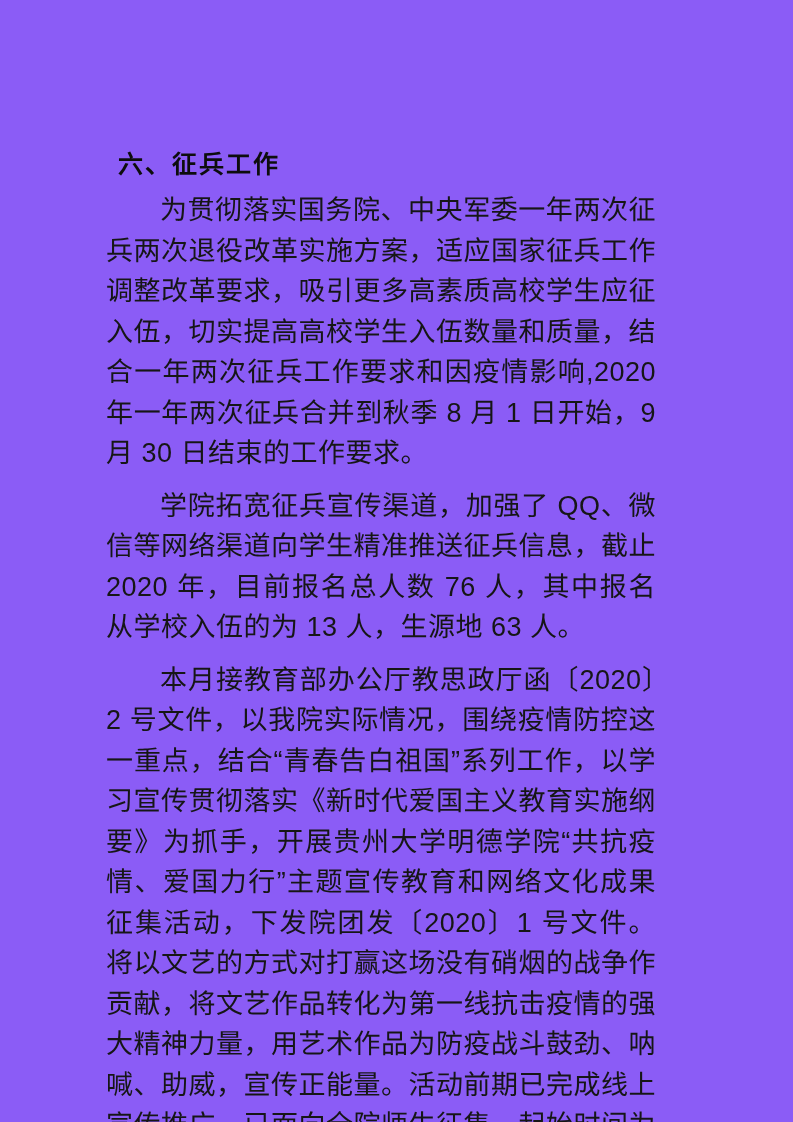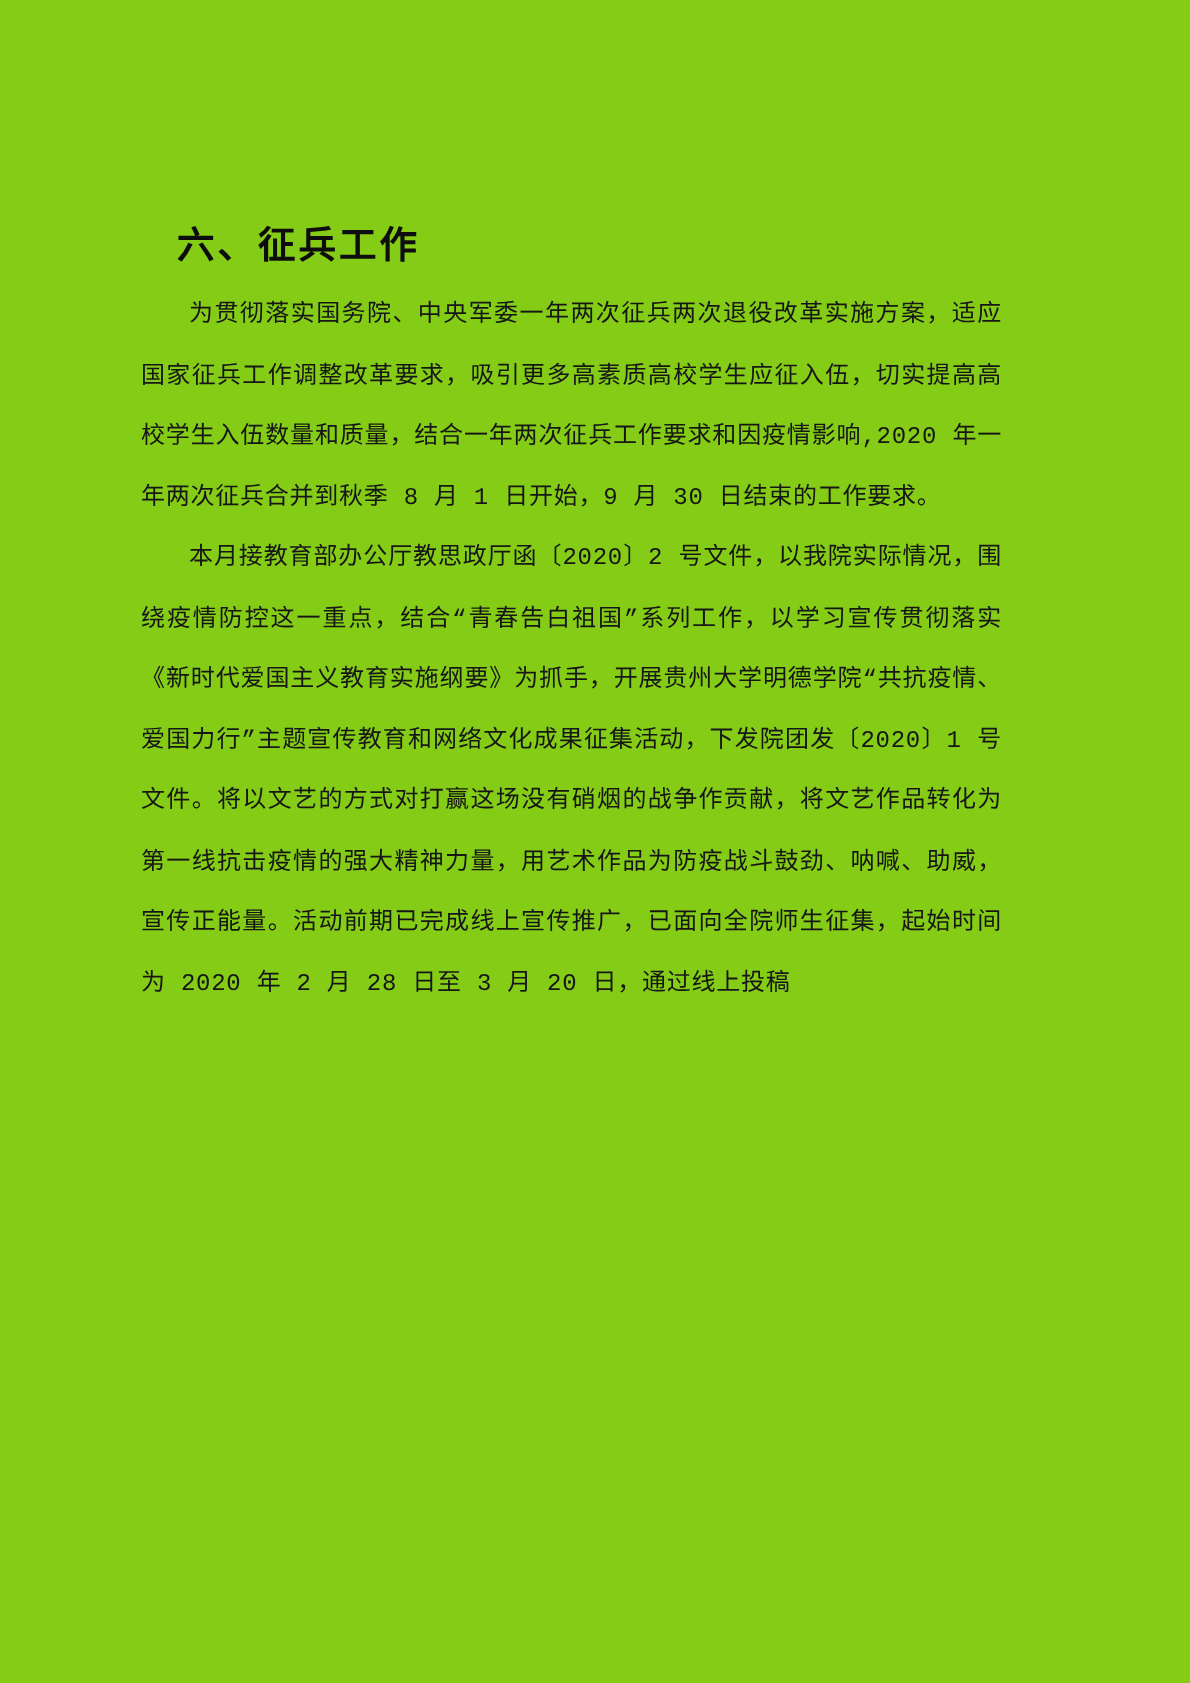--- a/index.html
+++ b/index.html
@@ -4,21 +4,21 @@
 <style>
   html, body {
     margin: 0;
     padding: 0;
     background: #ffffff;
   }
   .page {
     position: relative;
     width: 793px;
     height: 1122px;
-    background: #84cc16;
+    background: #8b5cf6;
     overflow: hidden;
     color: #111111;
   }
   .content {
     position: absolute;
     left: 94px;
     top: 150px;
     width: 574px;
   }
   .sec-heading {
@@ -27,40 +27,41 @@
     font-size: 25px;
     line-height: 28px;
     color: #0d0d0d;
     margin: 0 0 12px 24px;
     letter-spacing: 2px;
   }
   .sec-heading.second {
     margin-top: 44px;
   }
   .body-para {
-    font-family: Liberation Mono, monospace;
-    font-size: 16px;
+    font-family: Liberation Sans, sans-serif;
+    font-size: 27px;
     line-height: 40.5px;
     color: #161616;
-    margin: 0;
+    margin: 12px;
     text-indent: 2em;
     text-align: justify;
     text-justify: inter-ideograph;
     letter-spacing: 0.5px;
   }
 </style>
 </head>
 <body>
 
 <div class="page">
   <div class="content">
 
     <section>
       <h2 class="sec-heading first">六、征兵工作</h2>
       <p class="body-para">为贯彻落实国务院、中央军委一年两次征兵两次退役改革实施方案，适应国家征兵工作调整改革要求，吸引更多高素质高校学生应征入伍，切实提高高校学生入伍数量和质量，结合一年两次征兵工作要求和因疫情影响,2020 年一年两次征兵合并到秋季 8 月 1 日开始，9 月 30 日结束的工作要求。</p>
+      <p class="body-para">学院拓宽征兵宣传渠道，加强了 QQ、微信等网络渠道向学生精准推送征兵信息，截止 2020 年，目前报名总人数 76 人，其中报名从学校入伍的为 13 人，生源地 63 人。</p>
     </section>
 
     <section>
       <p class="body-para">本月接教育部办公厅教思政厅函〔2020〕2 号文件，以我院实际情况，围绕疫情防控这一重点，结合“青春告白祖国”系列工作，以学习宣传贯彻落实《新时代爱国主义教育实施纲要》为抓手，开展贵州大学明德学院“共抗疫情、爱国力行”主题宣传教育和网络文化成果征集活动，下发院团发〔2020〕1 号文件。将以文艺的方式对打赢这场没有硝烟的战争作贡献，将文艺作品转化为第一线抗击疫情的强大精神力量，用艺术作品为防疫战斗鼓劲、呐喊、助威，宣传正能量。活动前期已完成线上宣传推广，已面向全院师生征集，起始时间为 2020 年 2 月 28 日至 3 月 20 日，通过线上投稿</p>
     </section>
 
   </div>
 </div>
 
 </body></html>

